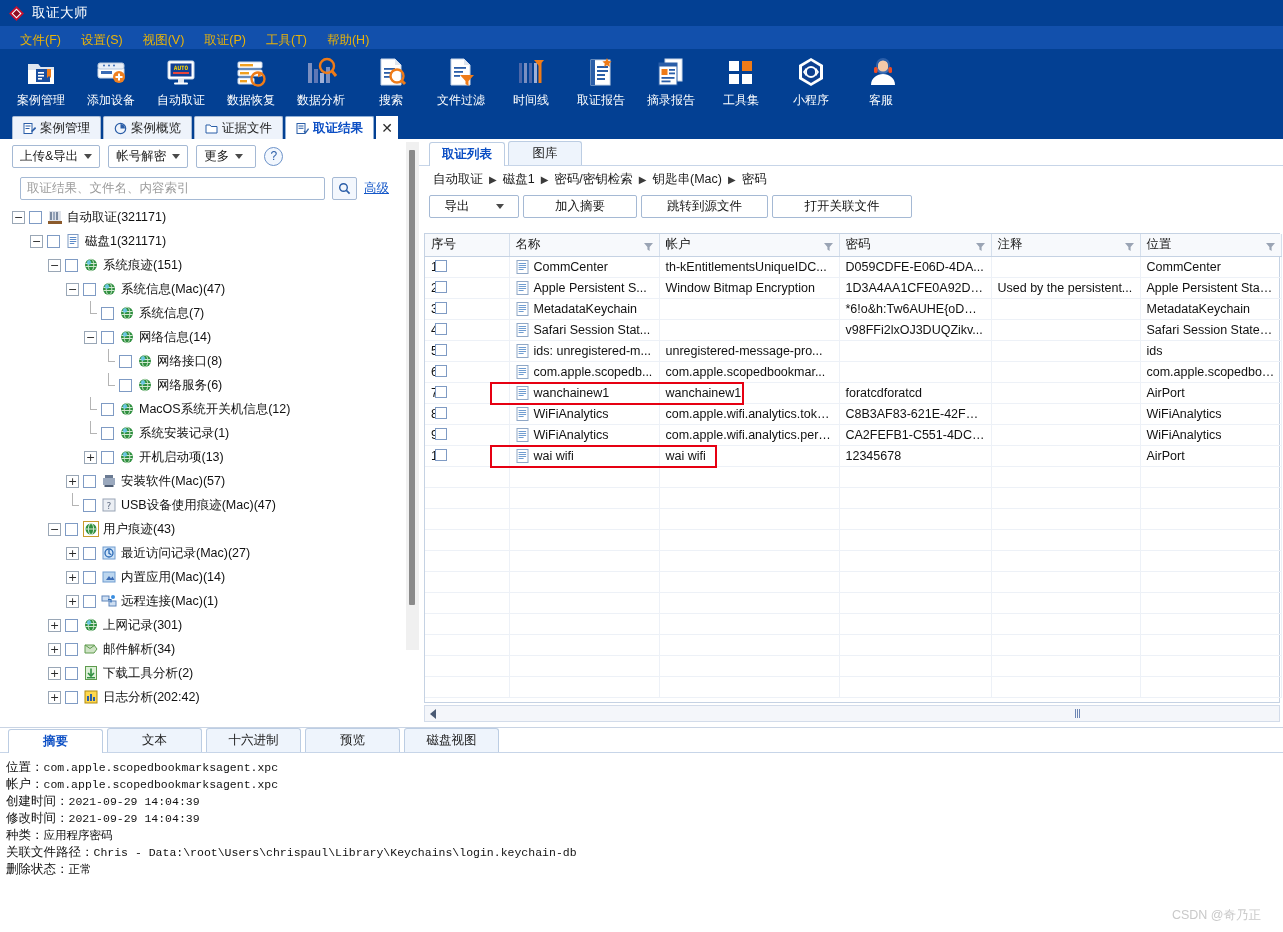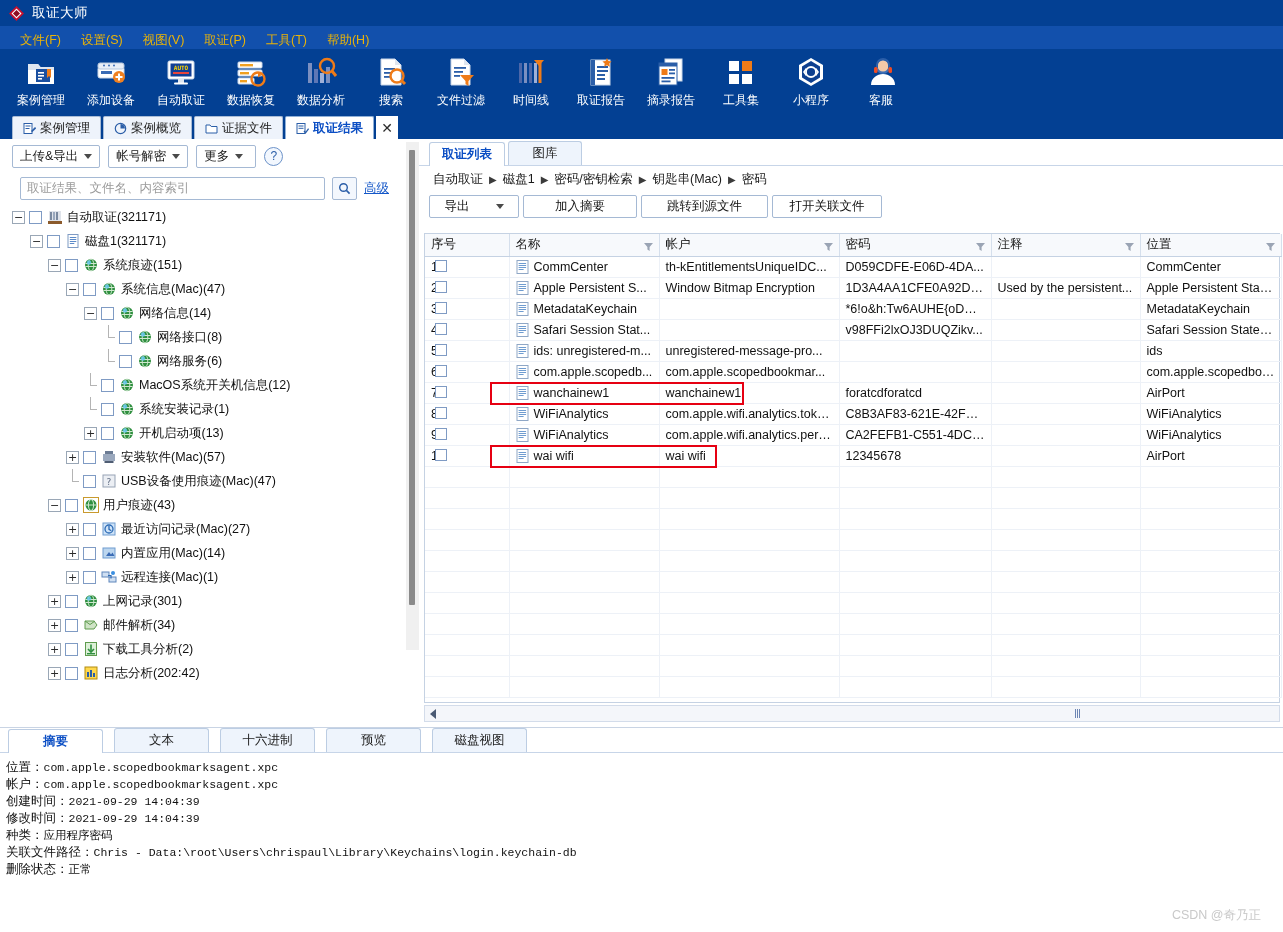--- a/index.html
+++ b/index.html
@@ -168,21 +168,21 @@
   }
   #hs-left{ position:absolute;left:1px;top:1px;width:15px;height:13px;display:flex;align-items:center;justify-content:center; }
   #hs-grip{ position:absolute;left:650px;top:3px;width:9px;height:9px; display:flex;gap:1px; }
   #hs-grip span{ width:1px;height:9px;background:#6d86b4; }
 
   
   #bottom{ position:absolute; left:0; top:727px; width:1283px; height:205px; background:#fff; border-top:1px solid #c9d4e4; }
   #btabs{ height:25px; display:flex; align-items:flex-end; padding-left:8px; border-bottom:1px solid #c7d5e8; }
   .btab{
     height:24px; width:95px; display:flex;align-items:center;justify-content:center;
-    border:1px solid #bccde3;border-bottom:none;background:#eef4fc; margin-right:11px;
+    border:1px solid #bccde3;border-bottom:none;background:#eef4fc; margin-right:4px;
     font-size:12.5px;color:#222;cursor:default;border-radius:3px 3px 0 0;
   }
   .btab.active{ background:#fff;color:#0b4ec4;font-weight:bold;position:relative;top:1px; }
   #summary{ padding:6px 0 0 6px; }
   .sline{ font-size:12.5px; line-height:16px; color:#111; white-space:nowrap; }
   .sline .mono{ font-family:"Liberation Mono","DejaVu Sans Mono",monospace; font-size:11.5px; }
   #watermark{
     position:absolute; right:22px; bottom:8px; color:#c9c9c9; font-size:12.5px;
   }
 </style>
@@ -516,20 +516,31 @@
           <span class="tcheck"></span>
           <span class="ticon"><svg width="16" height="16" viewBox="0 0 16 16">
               <circle cx="8" cy="8" r="6" fill="#2f8f3f"></circle>
               <path d="M2.4 6.5h11.2M2.4 9.5h11.2" stroke="#cfe8cf" stroke-width="1"></path>
               <ellipse cx="8" cy="8" rx="2.8" ry="6" fill="none" stroke="#cfe8cf" stroke-width="1"></ellipse>
               <circle cx="6" cy="5.5" r="2.2" fill="#66c7ef" opacity=".85"></circle>
             </svg></span>
           <span class="tlabel">系统信息(Mac)(47)</span>
         </div>
         <div class="tnode" style="padding-left: 80px;">
+          <span class="elbow"></span>
+          <span class="tcheck"></span>
+          <span class="ticon"><svg width="16" height="16" viewBox="0 0 16 16">
+              <circle cx="8" cy="8" r="6" fill="#2f8f3f"></circle>
+              <path d="M2.4 6.5h11.2M2.4 9.5h11.2" stroke="#cfe8cf" stroke-width="1"></path>
+              <ellipse cx="8" cy="8" rx="2.8" ry="6" fill="none" stroke="#cfe8cf" stroke-width="1"></ellipse>
+              <circle cx="6" cy="5.5" r="2.2" fill="#66c7ef" opacity=".85"></circle>
+            </svg></span>
+          <span class="tlabel">系统信息(7)</span>
+        </div>
+        <div class="tnode" style="padding-left: 80px;">
           <span class="expander">−</span>
           <span class="tcheck"></span>
           <span class="ticon"><svg width="16" height="16" viewBox="0 0 16 16">
               <circle cx="8" cy="8" r="6" fill="#2f8f3f"></circle>
               <path d="M2.4 6.5h11.2M2.4 9.5h11.2" stroke="#cfe8cf" stroke-width="1"></path>
               <ellipse cx="8" cy="8" rx="2.8" ry="6" fill="none" stroke="#cfe8cf" stroke-width="1"></ellipse>
               <circle cx="6" cy="5.5" r="2.2" fill="#66c7ef" opacity=".85"></circle>
             </svg></span>
           <span class="tlabel">网络信息(14)</span>
         </div>
@@ -715,21 +726,21 @@
       <span class="crumb">密码</span>
     </div>
 
     <div id="act-toolbar">
       <div class="act-btn" style="width:90px">
         <span>导出</span>
         <span class="caret"></span>
       </div>
       <div class="act-btn" style="width:114px">加入摘要</div>
       <div class="act-btn" style="width:127px">跳转到源文件</div>
-      <div class="act-btn" style="width:110px">打开关联文件</div>
+      <div class="act-btn" style="width:140px">打开关联文件</div>
     </div>
 
     <div id="table-wrap">
       <table class="grid">
         <colgroup>
           <col style="width:84px">
             <col style="width:150px">
             <col style="width:180px">
           <col style="width:152px">
             <col style="width:149px">

